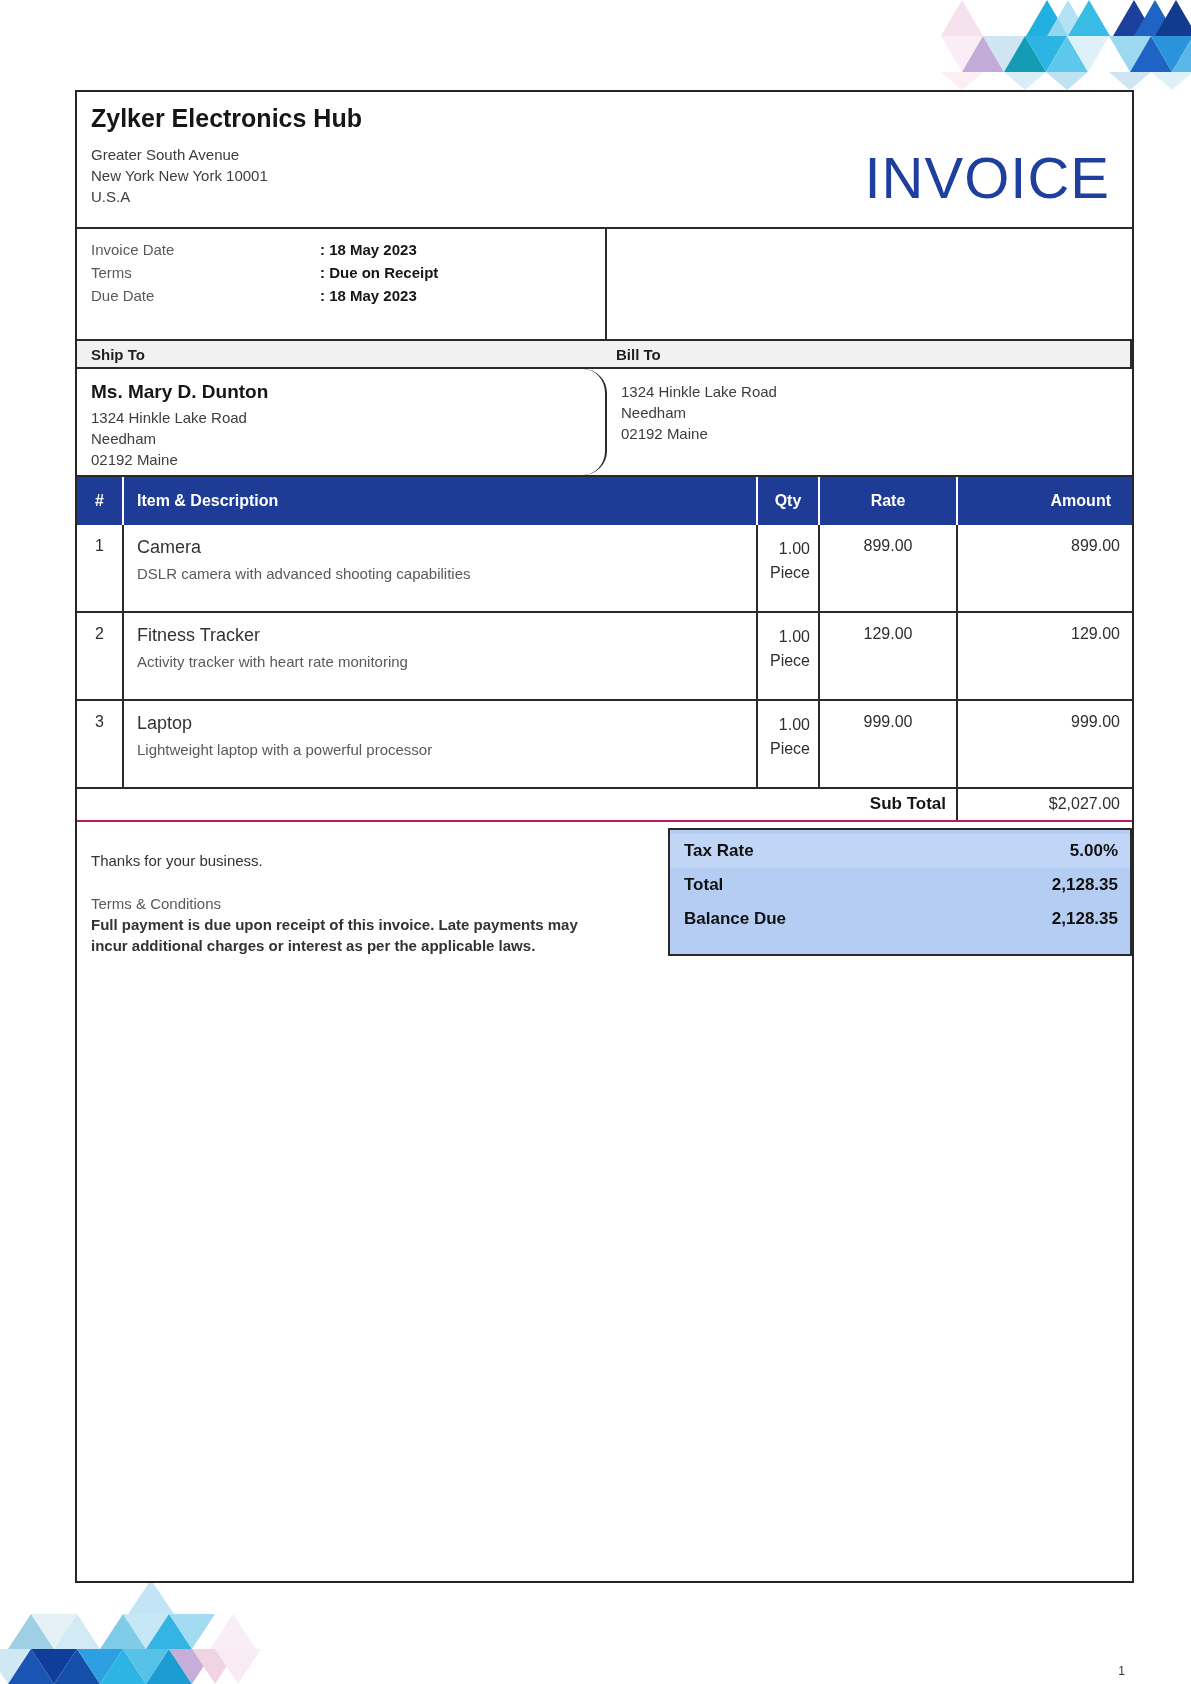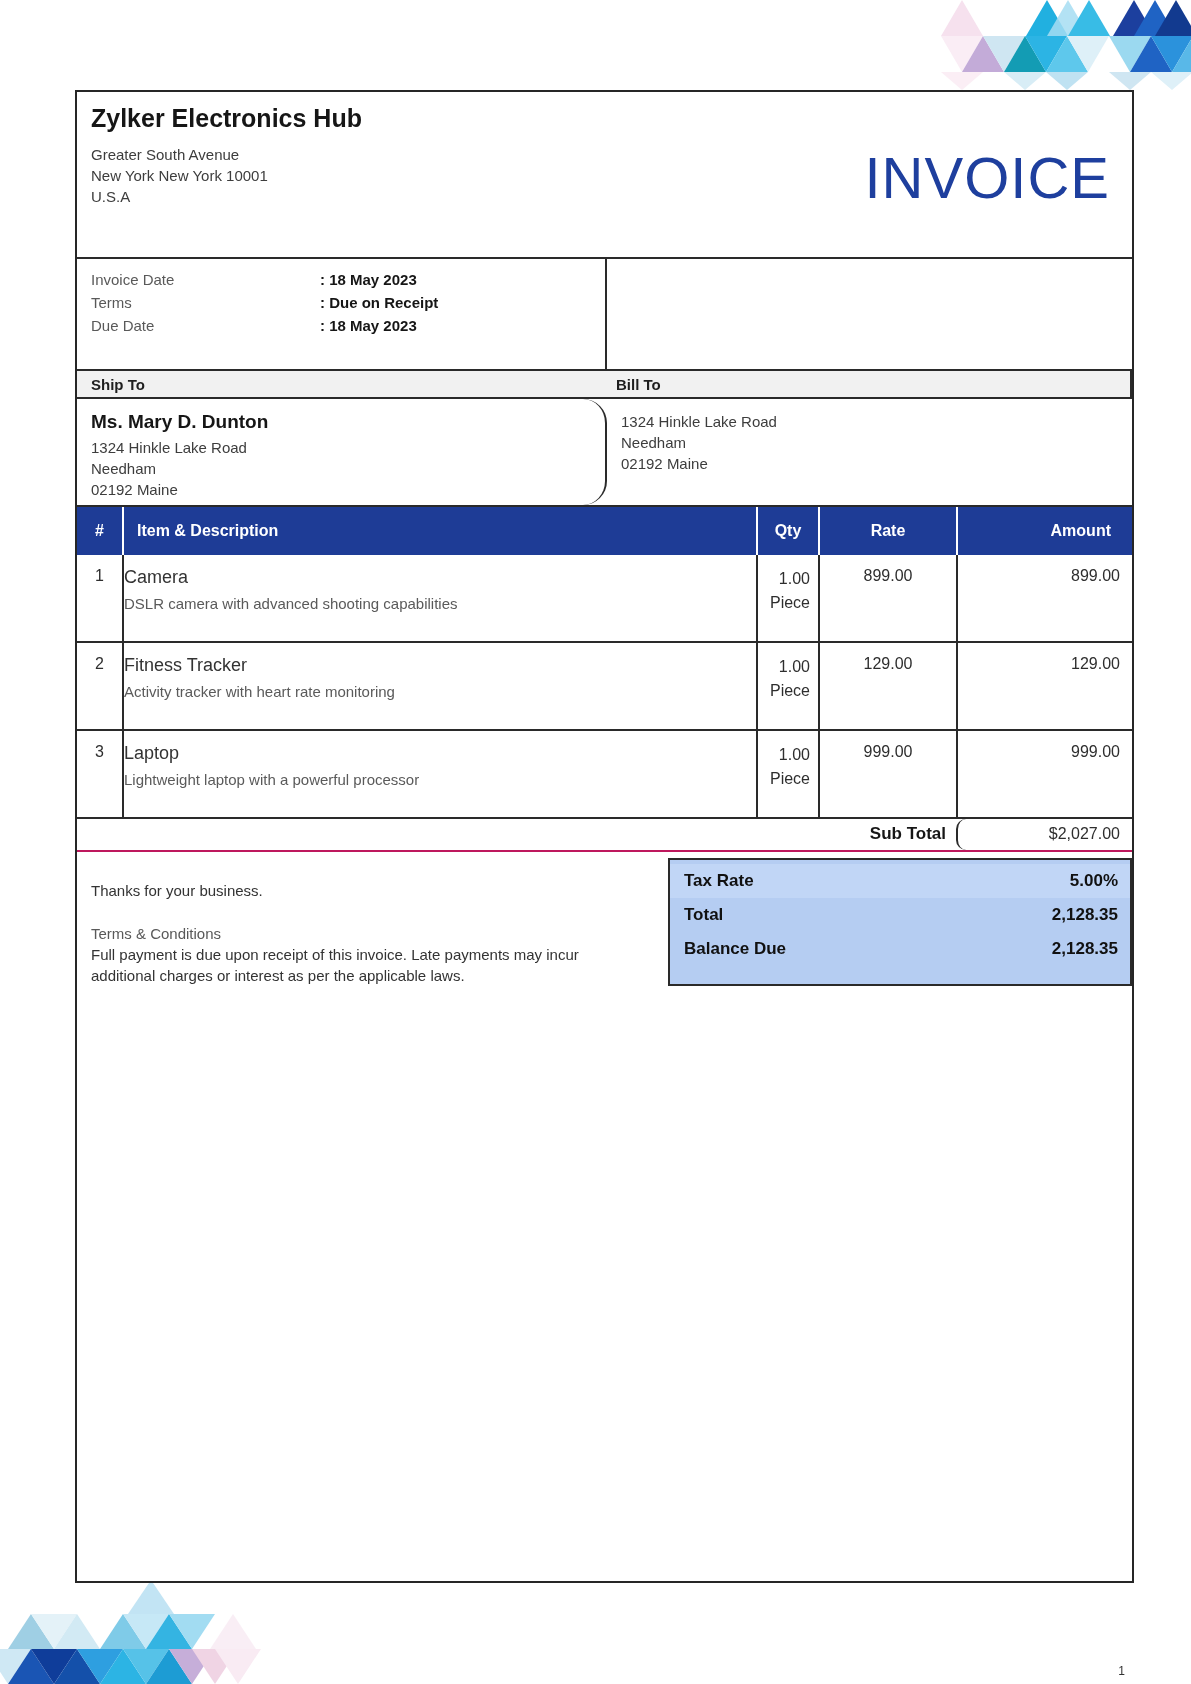--- a/index.html
+++ b/index.html
@@ -16,21 +16,21 @@
   .deco-bl { bottom: 0; left: 0; }
 
   .doc {
     position: absolute; left: 75px; top: 90px;
     width: 1059px; height: 1493px;
     border: 2px solid #262626;
     background: #ffffff;
   }
 
   
-  .doc-header { position: relative; height: 165px; padding: 12px 14px 0 14px; }
+  .doc-header { position: relative; height: 135px; padding: 12px 14px 0 14px; }
   .company-name { font-size: 25px; font-weight: bold; color: #161616; margin-bottom: 11px; }
   .addr-line { font-size: 15px; color: #3d3d3d; line-height: 21px; }
   .invoice-title {
     position: absolute; right: 22px; top: 52px;
     font-size: 58px; font-weight: 400; letter-spacing: 1px;
     color: #1e3f9e;
   }
 
   
   .meta-section { display: flex; border-top: 2px solid #2a2a2a; height: 112px; }
@@ -60,38 +60,38 @@
   .th-item { padding-left: 13px; }
   .th-qty { justify-content: center; }
   .th-rate { justify-content: center; }
   .th-amount { justify-content: flex-end; padding-right: 21px; text-align: center; }
   .items-head > div + div { border-left: 2px solid #ffffff; }
 
   .item-row { min-height: 88px; border-bottom: 2px solid #2a2a2a; }
   .item-row > div { padding-top: 12px; }
   .item-row > div + div { border-left: 2px solid #2a2a2a; }
   .cell-index { text-align: center; font-size: 16px; color: #2e2e2e; }
-  .cell-item { padding-right: 10px; }
+  .cell-item { padding-left: 13px; padding-right: 10px; }
   .item-name { font-size: 18px; color: #333333; margin-bottom: 7px; }
   .item-desc { font-size: 15px; color: #5a5a5a; }
   .cell-qty { text-align: right; padding-right: 8px; font-size: 16px; line-height: 24px; }
   .cell-rate { text-align: center; font-size: 16px; }
   .cell-amount { text-align: right; padding-right: 12px; font-size: 16px; }
 
   
   .subtotal-row { display: grid; grid-template-columns: 1fr 176px; height: 33px; border-bottom: 2px solid #be185d; }
   .subtotal-label { text-align: right; padding: 5px 10px 0 0; font-size: 17px; font-weight: bold; color: #161616; }
-  .subtotal-value { border-left: 2px solid #2a2a2a; text-align: right; padding: 6px 12px 0 0; font-size: 16px; color: #2e2e2e; border-radius: 10px; }
+  .subtotal-value { border-left: 2px solid #2a2a2a; text-align: right; padding: 6px 12px 0 0; font-size: 16px; color: #2e2e2e; }
 
   
   .bottom-section { display: flex; margin-top: 6px; }
   .footer-notes { flex: 1; padding: 24px 0 0 14px; }
   .thanks { font-size: 15px; color: #333333; margin-bottom: 26px; }
   .terms-heading { font-size: 15px; color: #595959; margin-bottom: 2px; }
-  .terms-text { font-size: 15px; color: #333333; width: 515px; line-height: 21px; }
+  .terms-text { font-size: 15px; color: #333333; width: 515px; line-height: 21px; font-weight: bold; }
 
   .totals-box { width: 464px; background: #b5cdf2; border: 2px solid #2a2a2a; padding: 4px 0 6px 0; }
   .totals-row { display: flex; justify-content: space-between; height: 34px; align-items: center; padding: 0 12px 0 14px; }
   .totals-row.light { background: #c1d6f6; }
   .totals-label { font-size: 17px; font-weight: bold; color: #111111; }
   .totals-value { font-size: 17px; font-weight: bold; color: #111111; }
 
   .page-number { position: absolute; right: 66px; bottom: 6px; font-size: 12px; color: #333333; }
 </style>
 </head>

